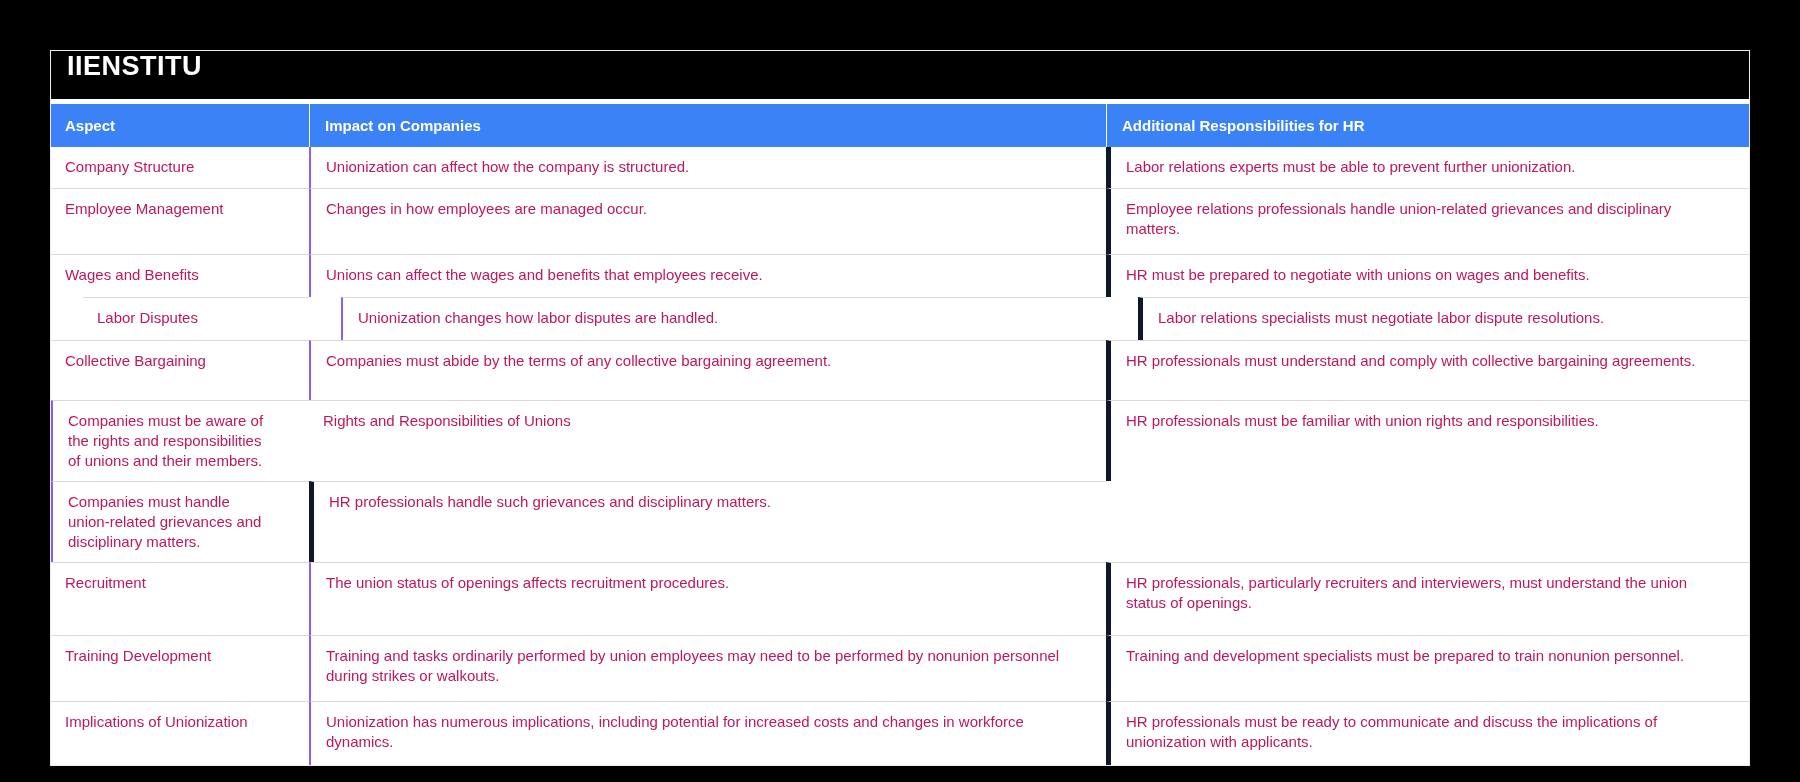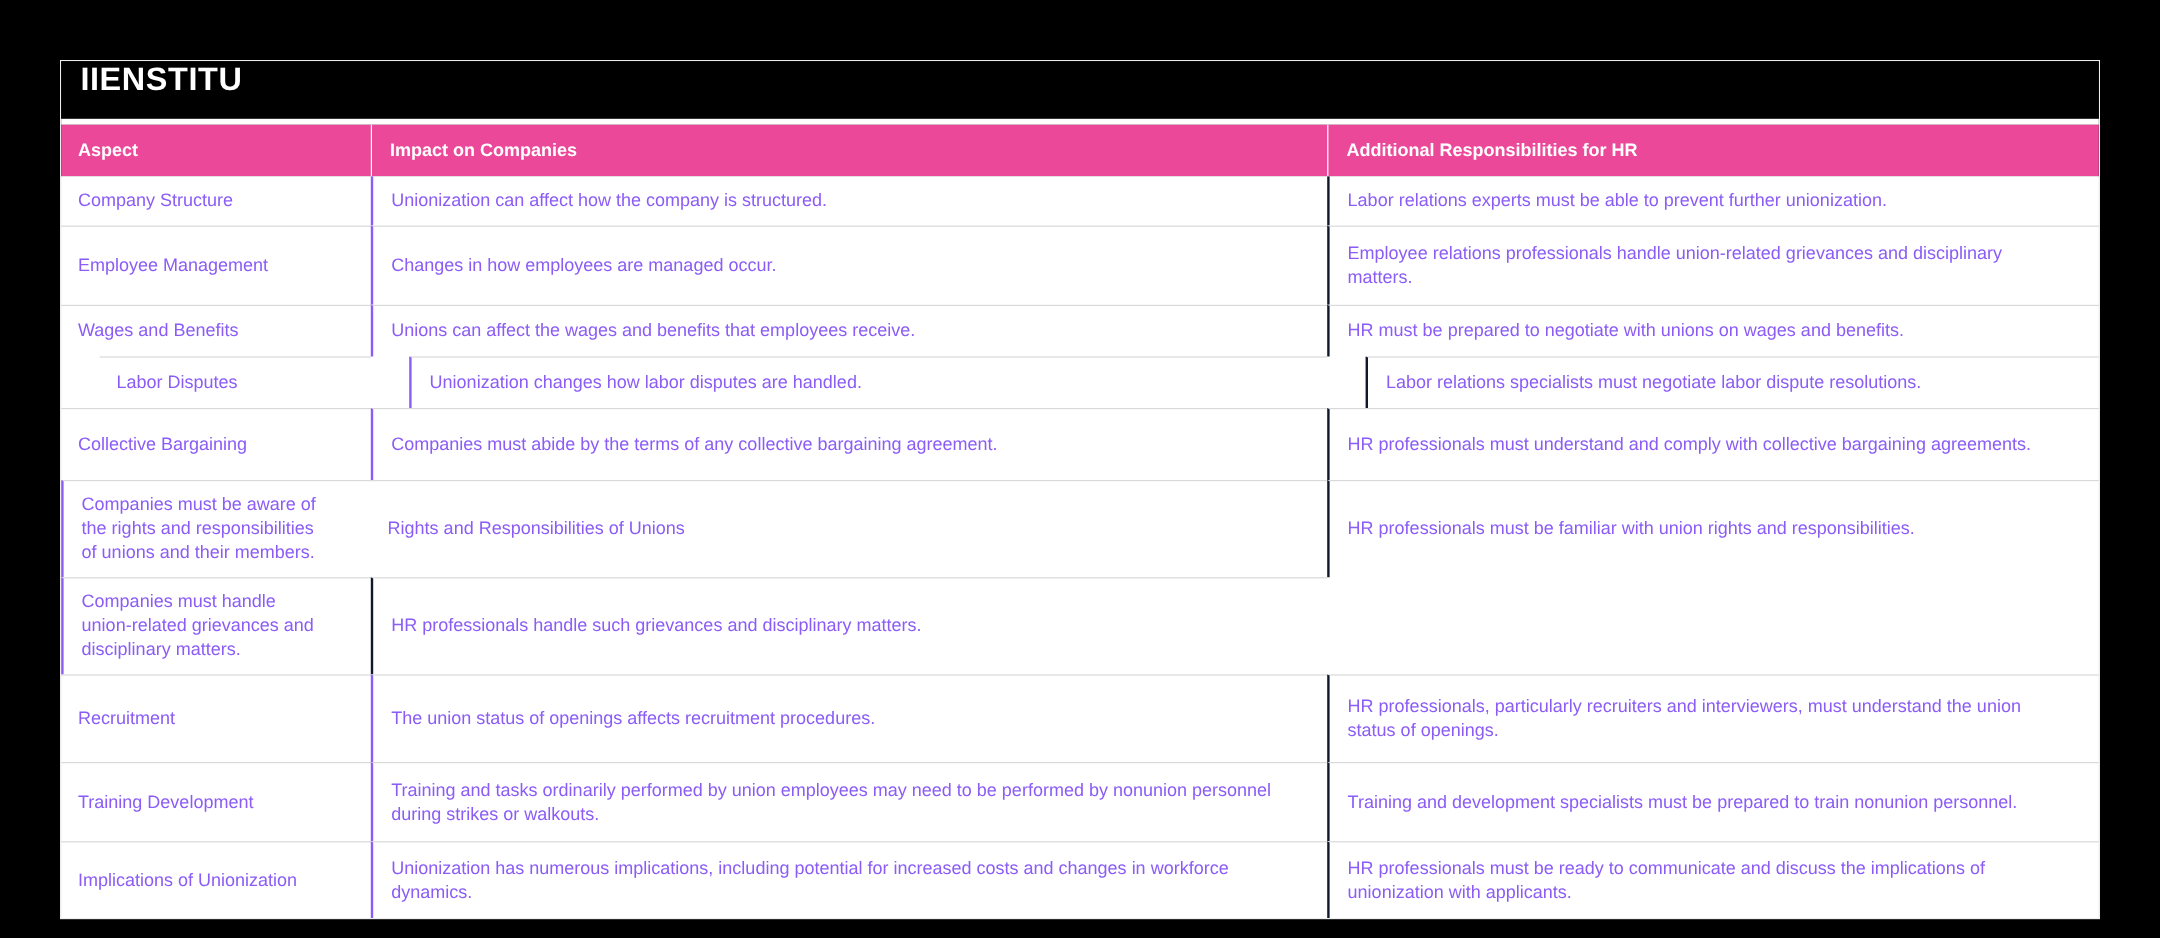--- a/index.html
+++ b/index.html
@@ -31,21 +31,21 @@
   }
   .title-divider {
     height: 5px;
     background: #ffffff;
   }
   .grid-row {
     display: grid;
     grid-template-columns: 258px 797px 643px;
   }
   .header-row {
-    background: #ec4899;
+    background: #3b82f6;
   }
   .header-cell {
     color: #ffffff;
     font-size: 15px;
     font-weight: 700;
     display: flex;
     align-items: center;
     min-height: 43px;
     box-sizing: border-box;
     padding: 4px 20px 4px 14px;
@@ -58,31 +58,31 @@
   .tbody {
     background: #ffffff;
   }
   .row {
     background: #ffffff;
   }
   .row + .row .cell {
     border-top: 1px solid #d9d9d9;
   }
   .cell {
-    color: #8b5cf6;
+    color: #be185d;
     font-size: 15px;
     line-height: 20px;
     display: flex;
-    align-items: center;
+    align-items: flex-start;
     box-sizing: border-box;
     padding: 10px 14px 10px 14px;
     min-height: 41px;
   }
   .cell.c2 { border-left: 2px solid #8b5cf6; padding: 10px 40px 10px 15px; }
-  .cell.c3 { border-left: 2px solid #0f172a; padding: 10px 40px 10px 15px; }
+  .cell.c3 { border-left: 5px solid #0f172a; padding: 10px 40px 10px 15px; }
   
   .row:nth-of-type(1)  .cell { min-height: 41px; }
   .row:nth-of-type(2)  .cell { min-height: 66px; }
   .row:nth-of-type(3)  .cell { min-height: 43px; }
   .row:nth-of-type(4)  .cell { min-height: 43px; margin-left: 32px; }
   .row:nth-of-type(5)  .cell { min-height: 60px; }
   .row:nth-of-type(6)  .cell { min-height: 68px; }
   .row:nth-of-type(7)  .cell { min-height: 52px; }
   .row:nth-of-type(8)  .cell { min-height: 73px; }
   .row:nth-of-type(9)  .cell { min-height: 66px; }

